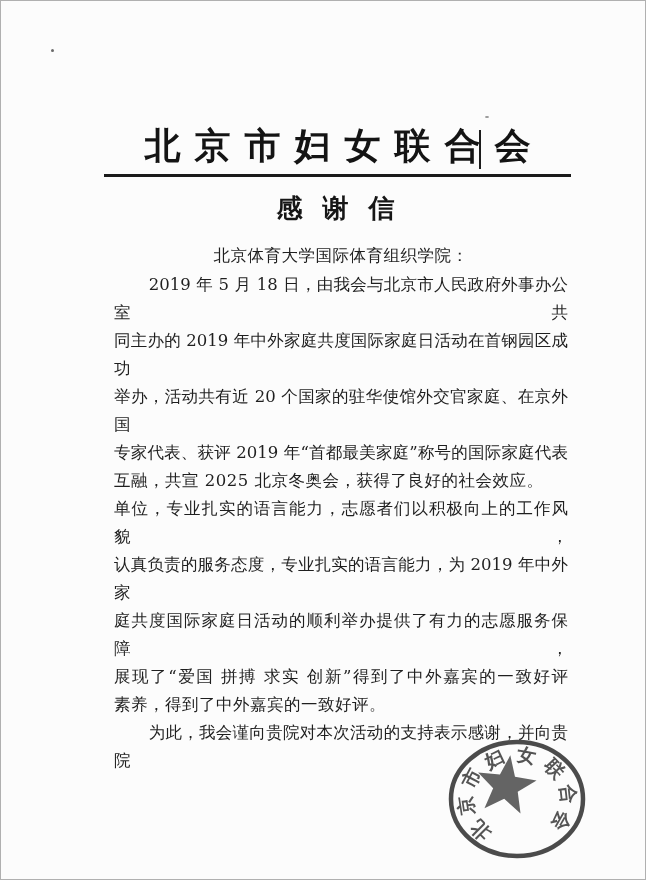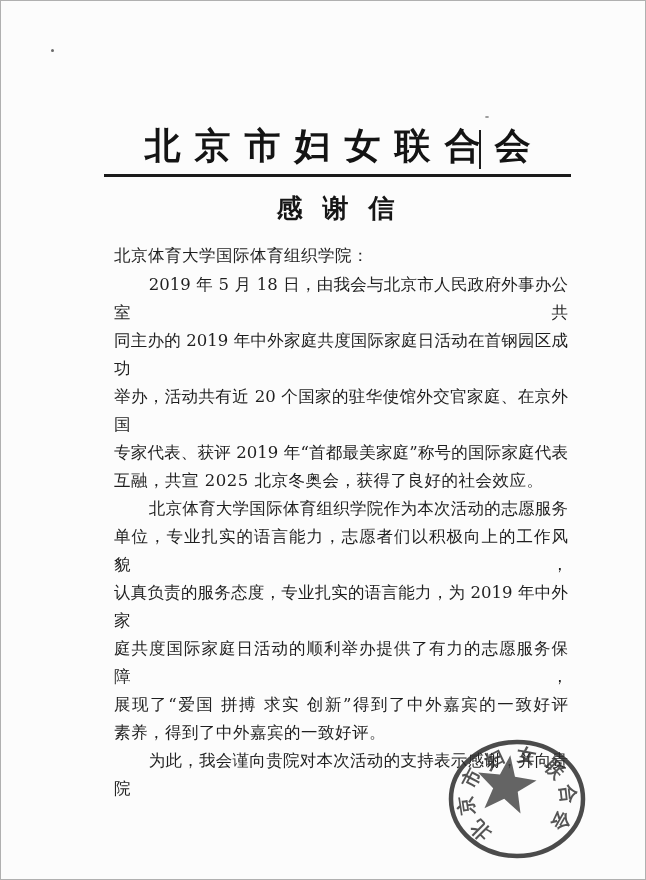--- a/index.html
+++ b/index.html
@@ -35,21 +35,21 @@
     text-align:center;
     font-weight:bold;font-size:26px;line-height:32px;
     letter-spacing:20px;text-indent:20px;
     color:#161616;
   }
   .body-text{
     position:absolute;left:113px;top:240px;width:454px;
     font-size:16.5px;
   }
   .salutation{
-    line-height:30px;text-align:left;letter-spacing:0.5px;
+    line-height:30px;text-align:center;letter-spacing:0.5px;
   }
   .line{
     line-height:28px;
     text-align:justify;
     text-align-last:justify;
     text-justify:inter-ideograph;
   }
   .line.para-first{text-indent:2.1em;}
   .line.para-last{text-align-last:left;letter-spacing:0.5px;}
   .stamp-svg{position:absolute;left:445px;top:736px;width:142px;height:126px;}
@@ -77,21 +77,20 @@
   <div class="doc-title">感谢信</div>
 
   <div class="body-text">
     <div class="salutation">北京体育大学国际体育组织学院：</div>
     <div id="paragraphs">
         <div class="line para-first">2019 年 5 月 18 日，由我会与北京市人民政府外事办公室共</div>
         <div class="line">同主办的 2019 年中外家庭共度国际家庭日活动在首钢园区成功</div>
         <div class="line">举办，活动共有近 20 个国家的驻华使馆外交官家庭、在京外国</div>
         <div class="line">专家代表、获评 2019 年“首都最美家庭”称号的国际家庭代表</div>
         <div class="line para-last">互融，共宣 2025 北京冬奥会，获得了良好的社会效应。</div>
-        <div class="line para-first">北京体育大学国际体育组织学院作为本次活动的志愿服务</div>
         <div class="line">单位，专业扎实的语言能力，志愿者们以积极向上的工作风貌，</div>
         <div class="line">认真负责的服务态度，专业扎实的语言能力，为 2019 年中外家</div>
         <div class="line">庭共度国际家庭日活动的顺利举办提供了有力的志愿服务保障，</div>
         <div class="line">展现了“爱国 拼搏 求实 创新”得到了中外嘉宾的一致好评</div>
         <div class="line para-last">素养，得到了中外嘉宾的一致好评。</div>
         <div class="line para-first">为此，我会谨向贵院对本次活动的支持表示感谢，并向贵院</div>
       </div>
 
   </div>
 

